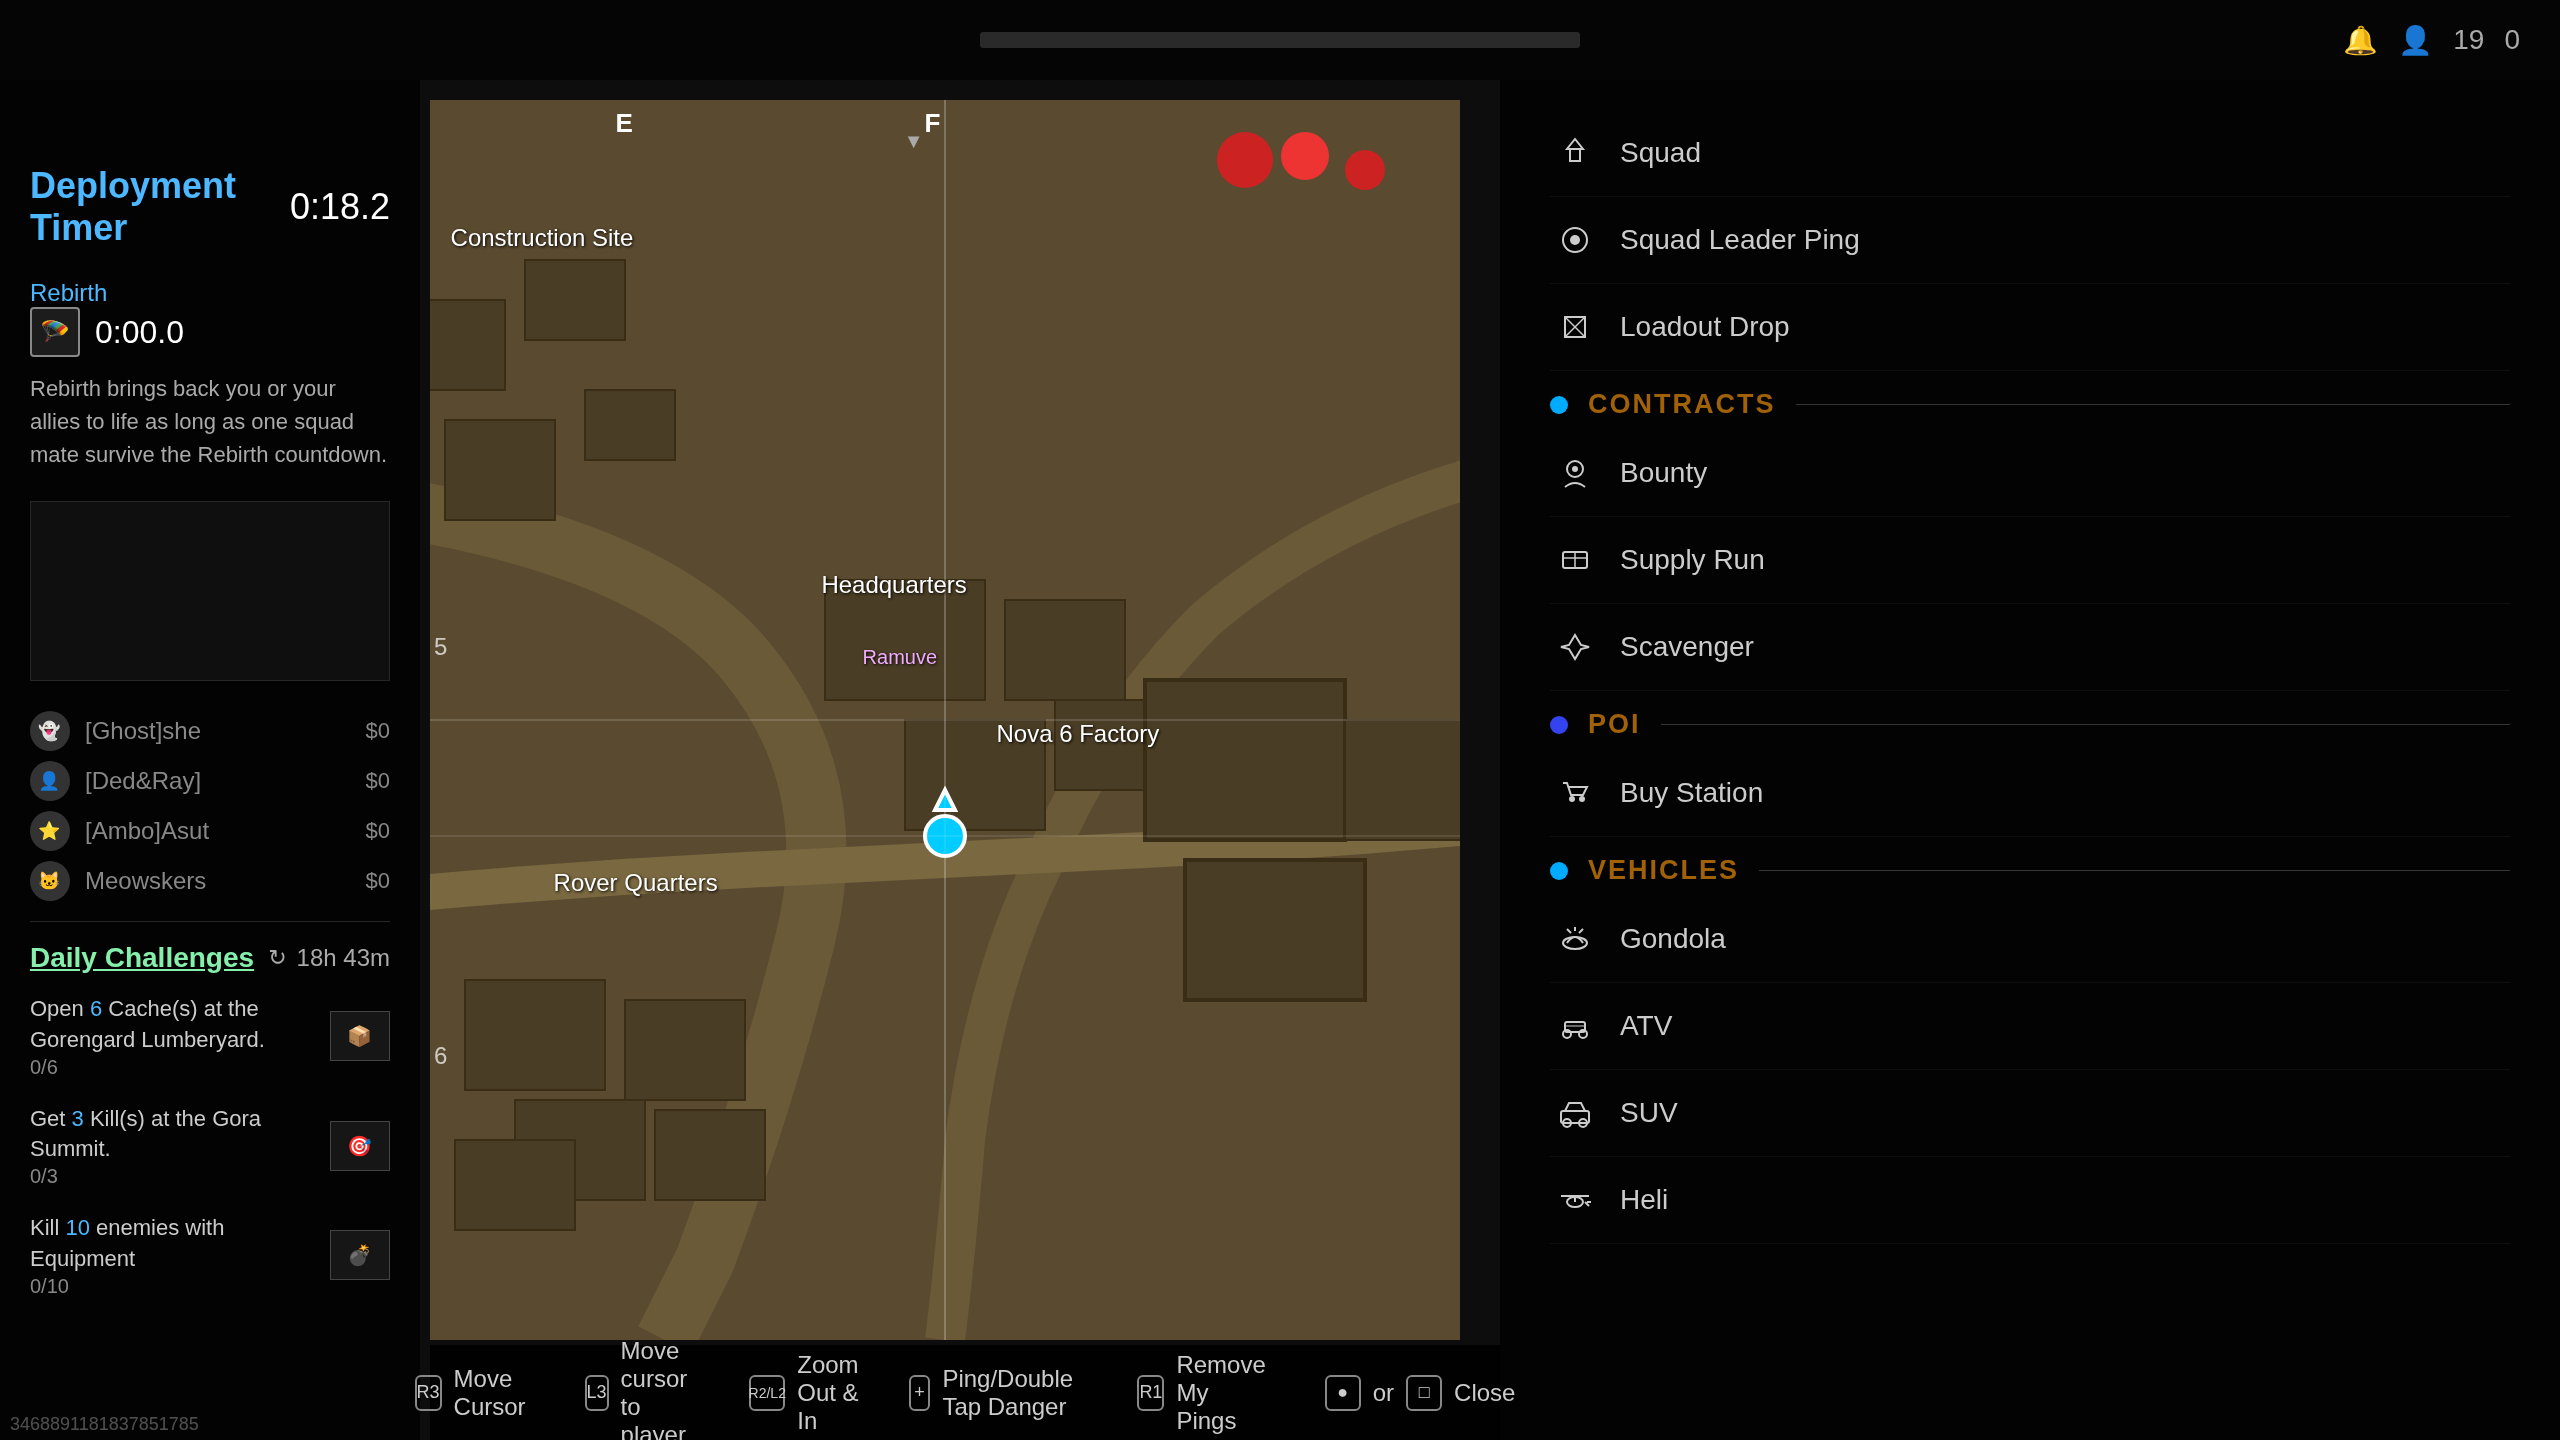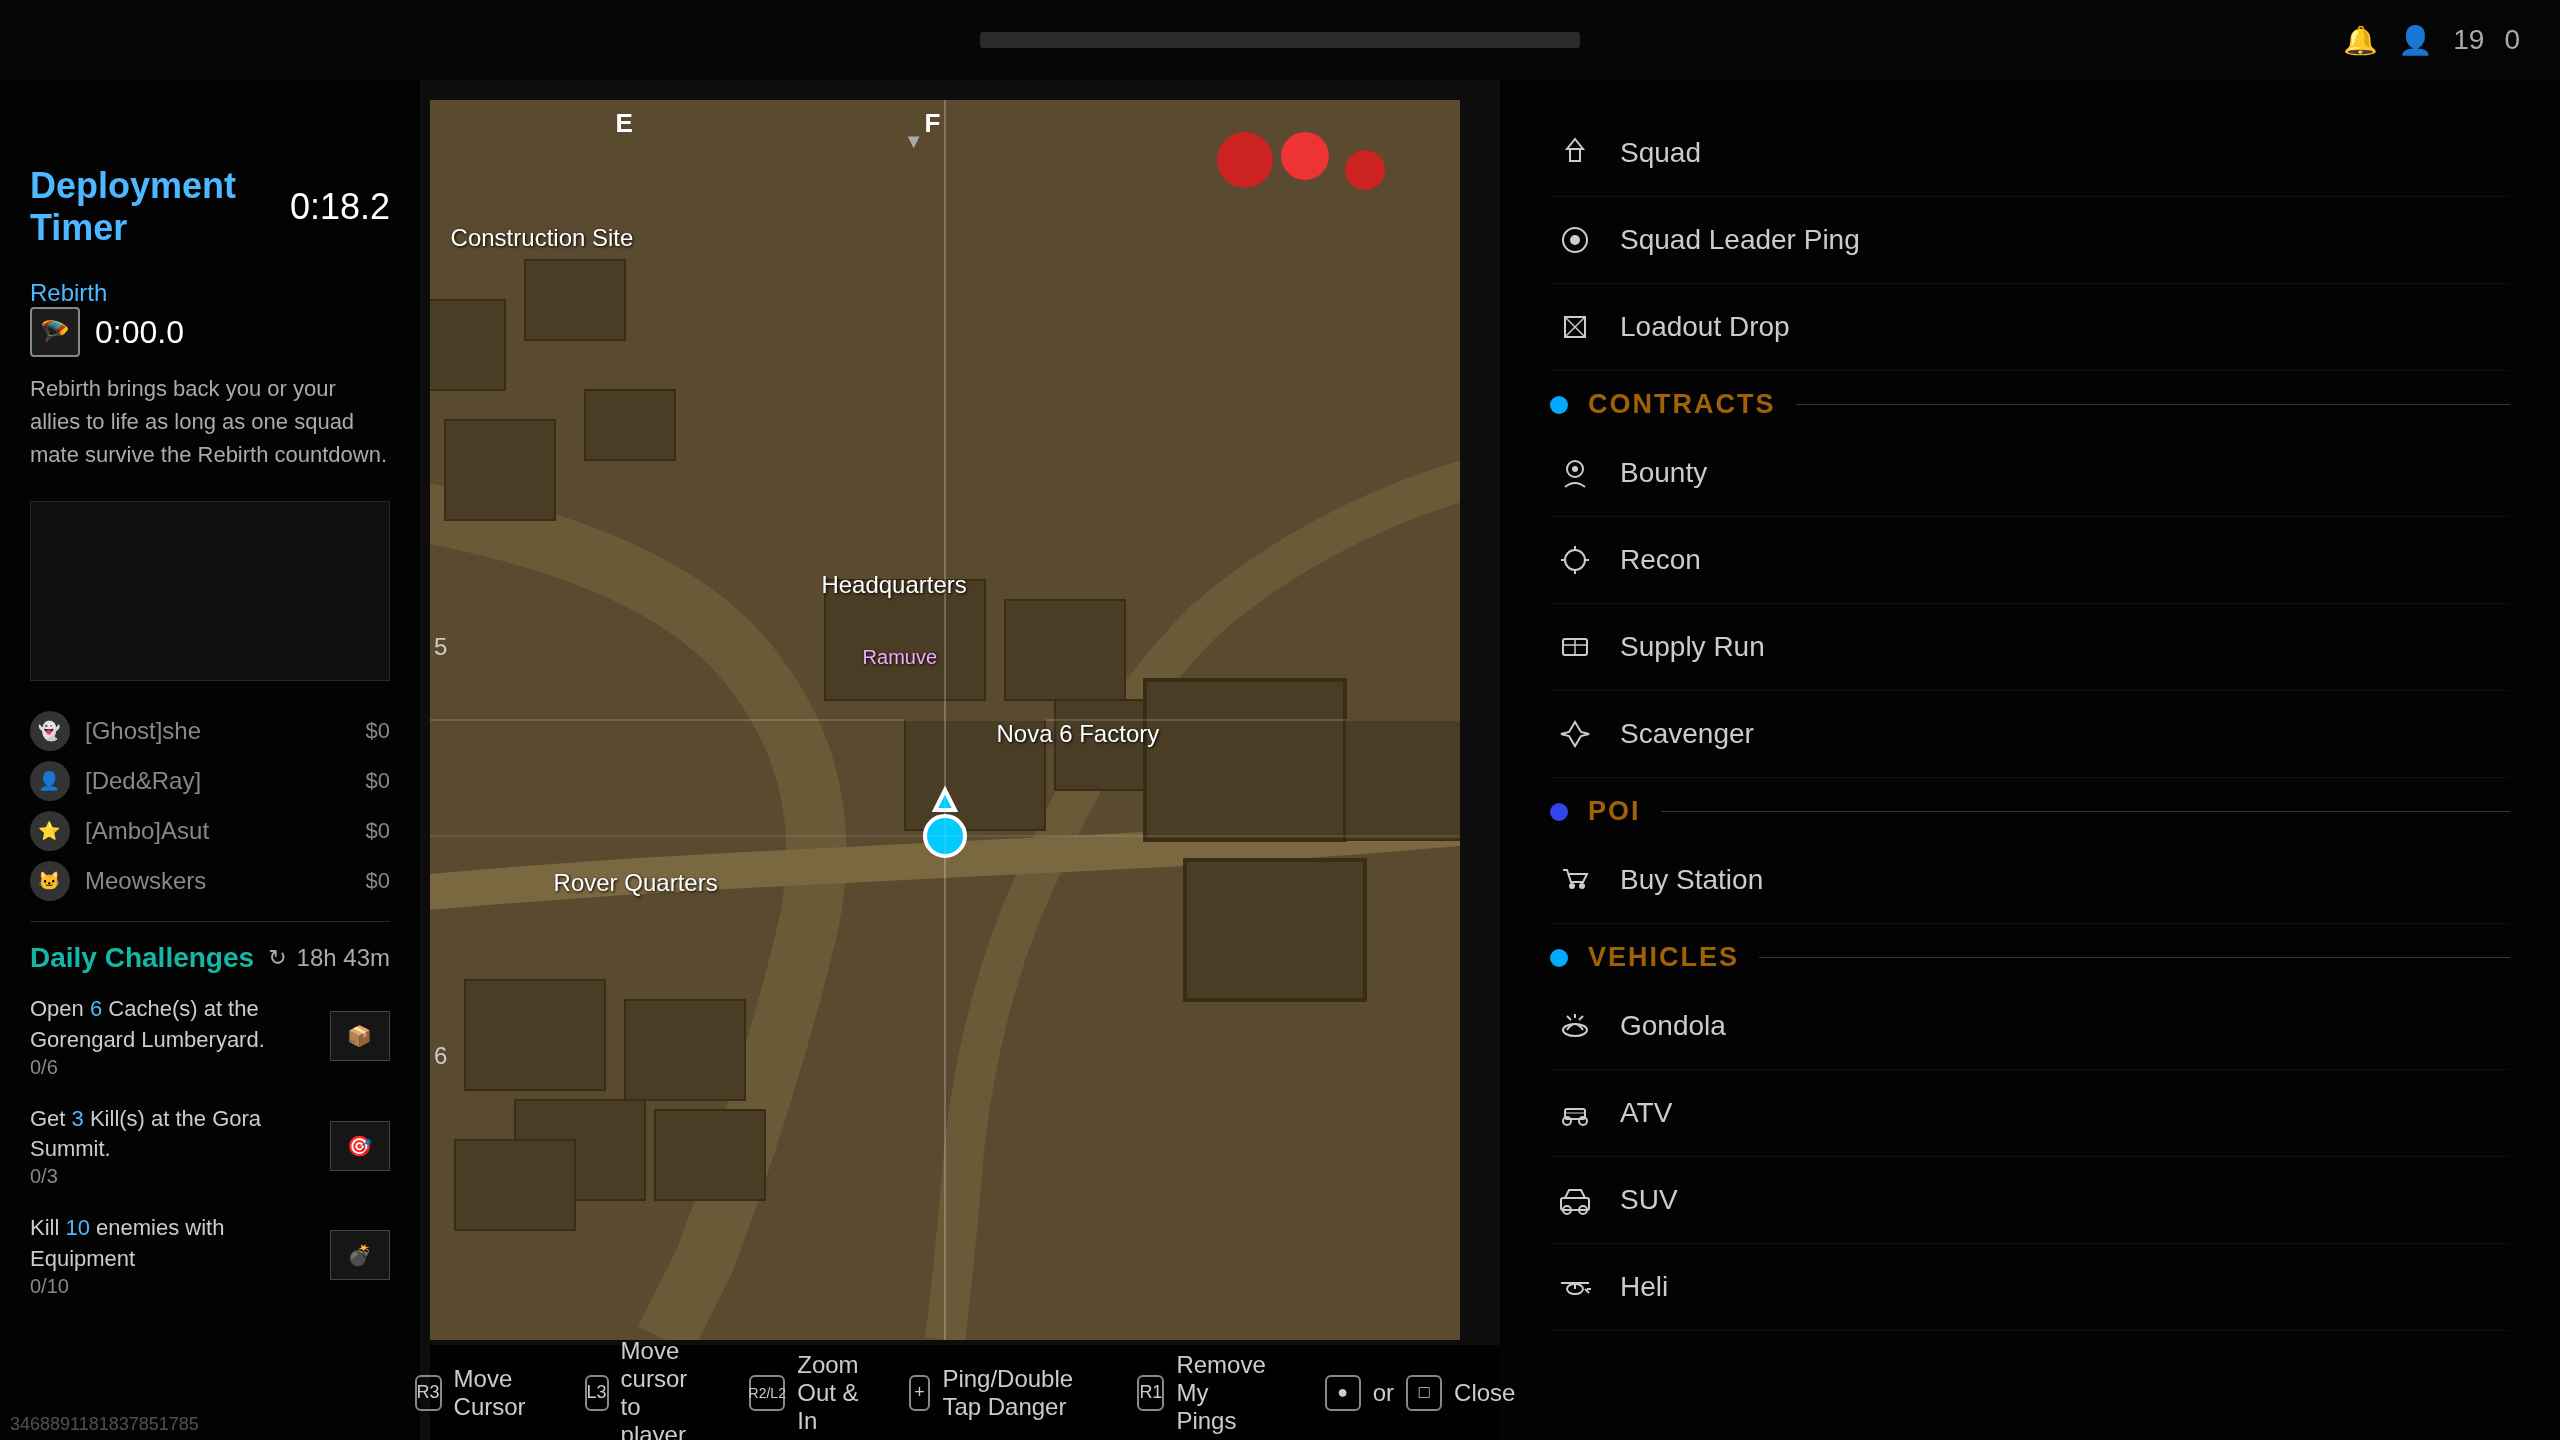--- a/index.html
+++ b/index.html
@@ -161,23 +161,24 @@
     .daily-challenges-header {
       display: flex;
       align-items: center;
       justify-content: space-between;
       margin-bottom: 20px;
       border-top: 1px solid rgba(255,255,255,0.15);
       padding-top: 20px;
     }
 
     .daily-challenges-title {
-      color: #14b8a6;
+      color: #86efac;
       font-size: 28px;
       font-weight: 600;
+      text-decoration: underline;
     }
 
     .daily-challenges-timer {
       display: flex;
       align-items: center;
       gap: 10px;
       color: #aaa;
       font-size: 24px;
     }
 
@@ -548,32 +549,20 @@
     <div class="legend-icon">
       <svg width="36" height="36" viewBox="0 0 36 36">
         <circle cx="18" cy="14" r="8" fill="none" stroke="#ccc" stroke-width="2"></circle>
         <path d="M8 32 Q18 24 28 32" fill="none" stroke="#ccc" stroke-width="2"></path>
         <circle cx="18" cy="14" r="3" fill="#ccc"></circle>
       </svg>
     </div>
     <span class="legend-label">Bounty</span>
   </div>
 
-  <div class="legend-item">
-    <div class="legend-icon">
-      <svg width="36" height="36" viewBox="0 0 36 36">
-        <circle cx="18" cy="18" r="10" fill="none" stroke="#ccc" stroke-width="2"></circle>
-        <line x1="18" y1="4" x2="18" y2="8" stroke="#ccc" stroke-width="2"></line>
-        <line x1="18" y1="28" x2="18" y2="32" stroke="#ccc" stroke-width="2"></line>
-        <line x1="4" y1="18" x2="8" y2="18" stroke="#ccc" stroke-width="2"></line>
-        <line x1="28" y1="18" x2="32" y2="18" stroke="#ccc" stroke-width="2"></line>
-      </svg>
-    </div>
-    <span class="legend-label">Recon</span>
-  </div>
 
   <div class="legend-item">
     <div class="legend-icon">
       <svg width="36" height="36" viewBox="0 0 36 36">
         <rect x="6" y="10" width="24" height="16" rx="2" fill="none" stroke="#ccc" stroke-width="2"></rect>
         <line x1="6" y1="16" x2="30" y2="16" stroke="#ccc" stroke-width="1.5"></line>
         <line x1="18" y1="10" x2="18" y2="26" stroke="#ccc" stroke-width="1.5"></line>
       </svg>
     </div>
     <span class="legend-label">Supply Run</span>

